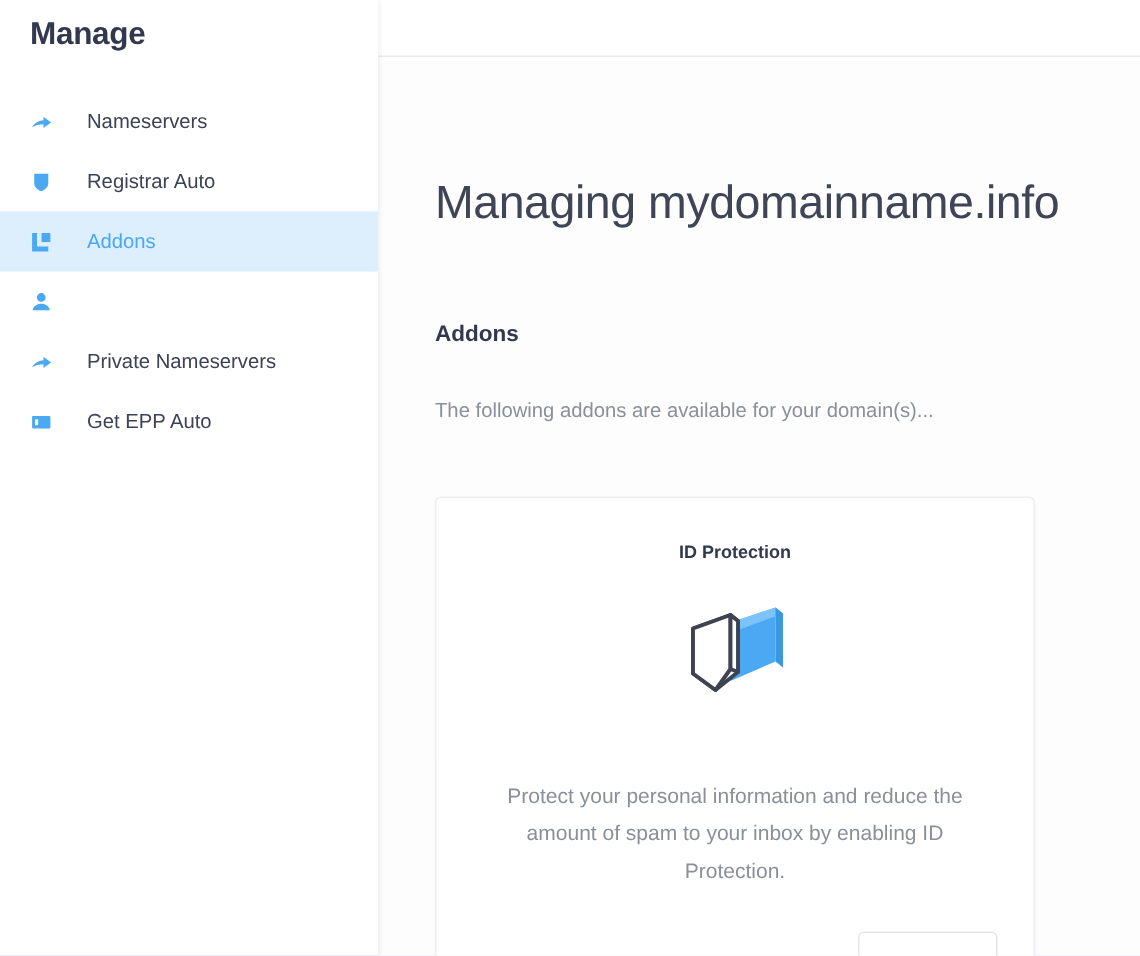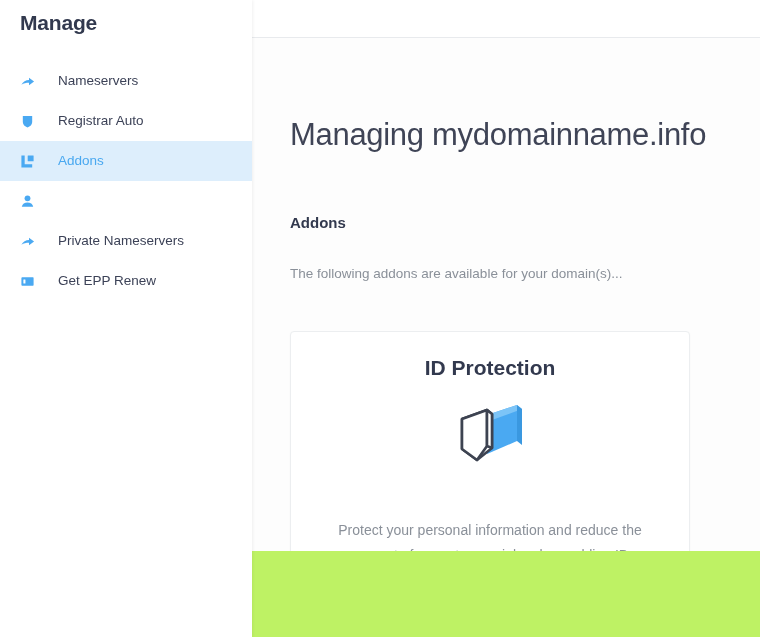--- a/index.html
+++ b/index.html
@@ -13,21 +13,21 @@
     background: #ffffff;
     font-family: "Liberation Sans", sans-serif;
     -webkit-font-smoothing: antialiased;
   }
 
   #app {
     position: relative;
     width: 760px;
     height: 637px;
     display: flex;
-    background: #bef264;
+    background: #c4b5fd;
   }
 
   
   .sidebar {
     position: relative;
     width: 252px;
     height: 637px;
     background: #ffffff;
     flex: 0 0 252px;
     box-shadow: 1px 0 3px rgba(0,0,0,0.06);
@@ -81,21 +81,21 @@
     background: #ddeefc;
   }
   .nav-item.active .nav-label {
     color: #49a8f0;
   }
 
   
   .main {
     position: relative;
     flex: 1 1 auto;
-    height: 551px;
+    height: 637px;
     background: #fdfdfd;
     overflow: hidden;
   }
   .topbar {
     height: 38px;
     background: #ffffff;
     border-bottom: 1px solid #e8eaed;
     box-sizing: border-box;
   }
   .content {
@@ -140,21 +140,21 @@
     background: #ffffff;
     border: 1px solid #eceef0;
     border-radius: 4px;
     box-shadow: 0 1px 2px rgba(16,22,26,0.04);
     padding: 26px 24px 24px 24px;
     height: 360px;
   }
 
   .card-title {
     text-align: center;
-    font-size: 21px;
+    font-size: 12px;
     font-weight: bold;
     color: #32394e;
     line-height: 20px;
   }
 
   .card-illustration {
     display: flex;
     align-items: center;
     justify-content: center;
     margin-top: 18px;
@@ -252,21 +252,21 @@
         <span class="nav-label">Private Nameservers</span>
       </div>
 
       <div class="nav-item">
         <span class="nav-icon">
           <svg width="15" height="15" viewBox="0 0 16 16">
             <rect x="1.5" y="3.5" width="13" height="9" rx="0.8" fill="#4aa9f2"></rect>
             <rect x="3.6" y="5.8" width="2.2" height="4.4" rx="0.4" fill="#ffffff"></rect>
           </svg>
         </span>
-        <span class="nav-label">Get EPP Renew</span>
+        <span class="nav-label">Get EPP Auto</span>
       </div>
 
     </nav>
   </aside>
 
   <section class="main">
 
     <div class="topbar"></div>
 
     <div class="content">

